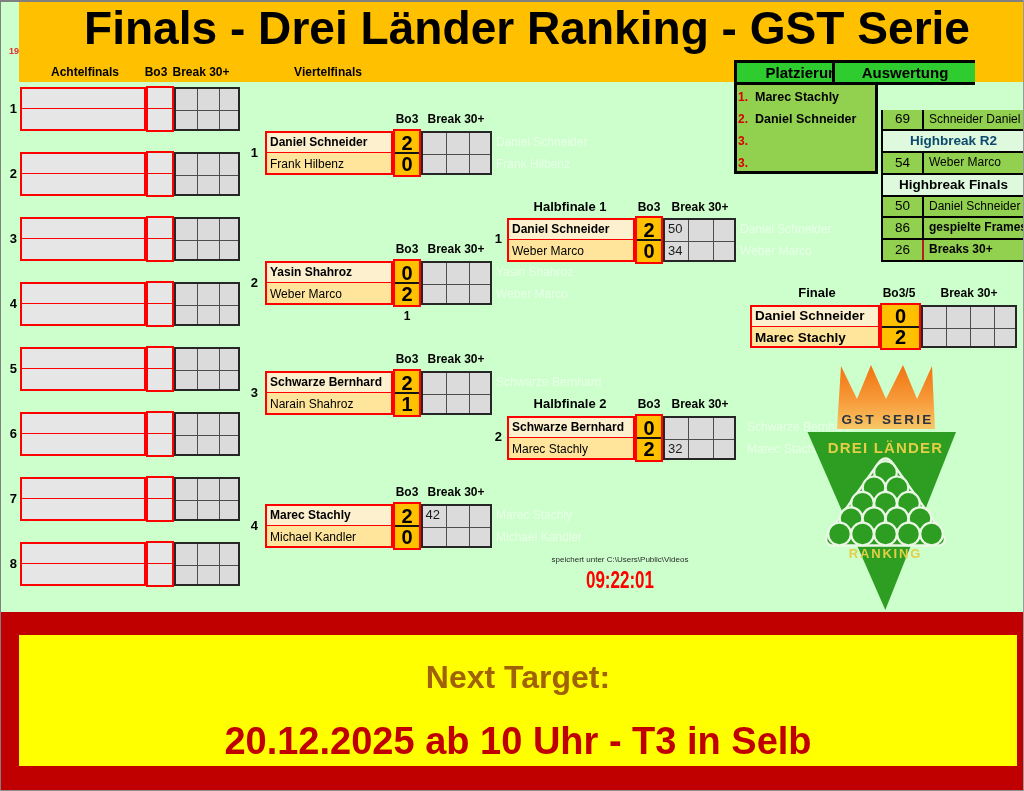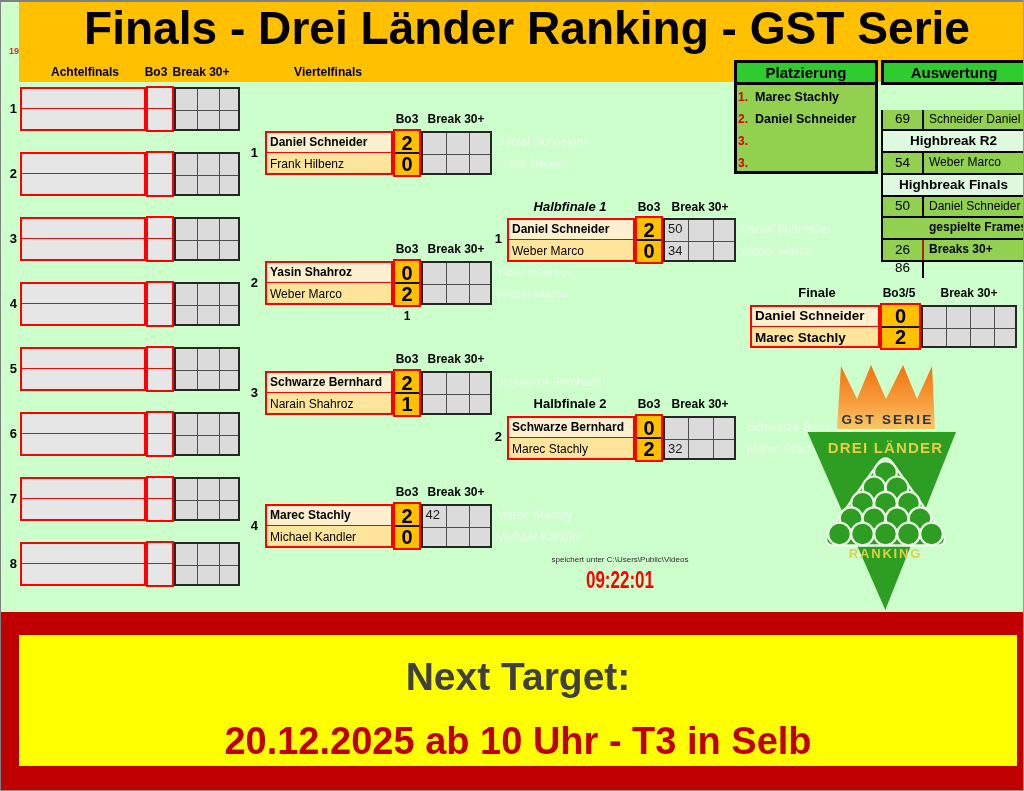--- a/index.html
+++ b/index.html
@@ -167,21 +167,21 @@
       <div style="position:absolute;left:23px;top:0;width:1px;height:40px;background:#4d4d4d;"></div>
       <div style="position:absolute;left:46px;top:0;width:1px;height:40px;background:#4d4d4d;"></div>
       <div style="position:absolute;left:0;top:21px;width:67px;height:1px;background:#4d4d4d;"></div>
     </div>
 <div class="abs" style="left:421.0px;top:504.0px;width:23.666666666666668px;height:22.0px;font-size:13px;color:#1a1a1a;text-align:center;line-height:22.0px;">42</div>
 <div class="num" style="left:243px;top:146px;width:15px;">1</div>
 <div class="num" style="left:243px;top:276px;width:15px;">2</div>
 <div class="num" style="left:243px;top:386px;width:15px;">3</div>
 <div class="num" style="left:243px;top:519px;width:15px;">4</div>
 <div class="lbl" style="left:395px;top:309px;width:24px;">1</div>
-<div class="lbl" style="left:530px;top:200px;width:80px;font-size:13px;font-style:italic;">Halbfinale 1</div>
+<div class="lbl" style="left:530px;top:200px;width:80px;font-size:13px;">Halbfinale 1</div>
 <div class="lbl" style="left:624px;top:200px;width:50px;">Bo3</div>
 <div class="lbl" style="left:660px;top:200px;width:80px;">Break 30+</div>
 <div class="abs" style="left:507px;top:218px;width:128px;height:44px;background:#FFE59B;border:2px solid #FF0000;"></div>
 <div class="abs" style="left:509px;top:220px;width:124px;height:19px;background:#FDF0CF;"></div>
 <div class="abs" style="left:509px;top:239px;width:124px;height:1px;background:#FF0000;"></div>
 <div class="abs" style="left:512px;top:218px;width:120px;height:22px;font-size:12px;font-weight:bold;line-height:23px;white-space:nowrap;overflow:hidden;">Daniel Schneider</div>
 <div class="abs" style="left:512px;top:240px;width:120px;height:22px;font-size:12px;line-height:22px;white-space:nowrap;overflow:hidden;">Weber Marco</div>
 <div class="abs" style="left:635px;top:216px;width:28px;height:48px;background:#FFC000;border:2px solid #FF0000;"></div>
 <div class="abs" style="left:637px;top:239px;width:24px;height:2px;background:#141414;"></div>
 <div class="abs" style="left:635px;top:218px;width:28px;height:22px;font-size:20px;font-weight:bold;text-align:center;line-height:24px;">2</div>
@@ -234,37 +234,37 @@
 <div class="abs" style="left:734px;top:60px;width:144px;height:25px;background:#2FCC2F;border:3px solid #000;font-weight:bold;font-size:15px;text-align:center;line-height:20px;color:#000;">Platzierung</div>
 <div class="abs" style="left:734px;top:85px;width:144px;height:89px;background:#92D050;border:3px solid #000;border-top:none;"></div>
 <div class="abs" style="left:738px;top:88px;width:14px;font-size:12px;font-weight:bold;color:#D80000;line-height:19px;">1.</div>
 <div class="abs" style="left:755px;top:88px;width:120px;font-size:12.5px;font-weight:bold;color:#000;line-height:19px;white-space:nowrap;">Marec Stachly</div>
 <div class="abs" style="left:738px;top:110px;width:14px;font-size:12px;font-weight:bold;color:#D80000;line-height:19px;">2.</div>
 <div class="abs" style="left:755px;top:110px;width:120px;font-size:12.5px;font-weight:bold;color:#000;line-height:19px;white-space:nowrap;">Daniel Schneider</div>
 <div class="abs" style="left:738px;top:132px;width:14px;font-size:12px;font-weight:bold;color:#D80000;line-height:19px;">3.</div>
 <div class="abs" style="left:755px;top:132px;width:120px;font-size:12.5px;font-weight:bold;color:#000;line-height:19px;white-space:nowrap;"></div>
 <div class="abs" style="left:738px;top:154px;width:14px;font-size:12px;font-weight:bold;color:#D80000;line-height:19px;">3.</div>
 <div class="abs" style="left:755px;top:154px;width:120px;font-size:12.5px;font-weight:bold;color:#000;line-height:19px;white-space:nowrap;"></div>
-<div class="abs" style="left:881px;top:60px;width:143px;height:25px;background:#2FCC2F;border:3px solid #000;border-right:none;font-weight:bold;font-size:15px;text-align:center;line-height:19px;color:#000;">Auswertung</div>
+<div class="abs" style="left:832px;top:60px;width:143px;height:25px;background:#2FCC2F;border:3px solid #000;border-right:none;font-weight:bold;font-size:15px;text-align:center;line-height:19px;color:#000;">Auswertung</div>
 <div class="abs" style="left:881px;top:110px;width:143px;height:21px;background:#92D050;border:2.5px solid #000;border-right:none;border-top:none;color:#000;">
       <div style="position:absolute;left:0;top:0;width:41px;height:18.5px;border-right:2px solid #000;text-align:center;line-height:18px;font-size:13.5px;">69</div>
       <div style="position:absolute;left:46px;top:0;width:97px;height:18.5px;line-height:18px;font-size:12px;white-space:nowrap;">Schneider Daniel</div>
     </div>
-<div class="abs" style="left:881px;top:131px;width:143px;height:22px;background:#DFF9DF;border:2.5px solid #000;border-right:none;border-top:none;font-weight:bold;font-size:13.5px;text-align:center;line-height:19px;color:#000000;">Highbreak R2</div>
+<div class="abs" style="left:881px;top:131px;width:143px;height:22px;background:#DFF9DF;border:2.5px solid #000;border-right:none;border-top:none;font-weight:bold;font-size:13.5px;text-align:center;line-height:19px;color:#0c4a6e;">Highbreak R2</div>
 <div class="abs" style="left:881px;top:153px;width:143px;height:22px;background:#92D050;border:2.5px solid #000;border-right:none;border-top:none;color:#000;">
       <div style="position:absolute;left:0;top:0;width:41px;height:19.5px;border-right:2px solid #000;text-align:center;line-height:19px;font-size:13.5px;">54</div>
       <div style="position:absolute;left:46px;top:0;width:97px;height:19.5px;line-height:19px;font-size:12px;white-space:nowrap;">Weber Marco</div>
     </div>
 <div class="abs" style="left:881px;top:175px;width:143px;height:22px;background:#DFF9DF;border:2.5px solid #000;border-right:none;border-top:none;font-weight:bold;font-size:13.5px;text-align:center;line-height:19px;color:#000;">Highbreak Finals</div>
 <div class="abs" style="left:881px;top:197px;width:143px;height:21px;background:#92D050;border:2.5px solid #000;border-right:none;border-top:none;color:#000;">
       <div style="position:absolute;left:0;top:0;width:41px;height:18.5px;border-right:2px solid #000;text-align:center;line-height:18px;font-size:13.5px;">50</div>
       <div style="position:absolute;left:46px;top:0;width:97px;height:18.5px;line-height:18px;font-size:12px;white-space:nowrap;">Daniel Schneider</div>
     </div>
 <div class="abs" style="left:881px;top:218px;width:143px;height:22px;background:#92D050;border:2.5px solid #000;border-right:none;border-top:none;color:#000;">
-      <div style="position:absolute;left:0;top:0;width:41px;height:19.5px;border-right:2px solid #000;text-align:center;line-height:19px;font-size:13.5px;margin-top:40px;">86</div>
+      <div style="position:absolute;left:0;top:0;width:41px;height:19.5px;border-right:2px solid #000;text-align:center;line-height:19px;font-size:13.5px;">86</div>
       <div style="position:absolute;left:46px;top:0;width:97px;height:19.5px;line-height:19px;font-size:12px;font-weight:bold;white-space:nowrap;">gespielte Frames</div>
     </div>
 <div class="abs" style="left:881px;top:240px;width:143px;height:22px;background:#92D050;border:2.5px solid #000;border-right:none;border-top:none;color:#000;">
       <div style="position:absolute;left:0;top:0;width:41px;height:19.5px;border-right:2px solid #b91c1c;text-align:center;line-height:19px;font-size:13.5px;">26</div>
       <div style="position:absolute;left:46px;top:0;width:97px;height:19.5px;line-height:19px;font-size:12px;font-weight:bold;white-space:nowrap;">Breaks 30+</div>
     </div>
 <div class="ghost" style="left:496px;top:131px;">Daniel Schneider</div>
 <div class="ghost" style="left:496px;top:153px;">Frank Hilbenz</div>
 <div class="ghost" style="left:496px;top:261px;">Yasin Shahroz</div>
 <div class="ghost" style="left:496px;top:283px;">Weber Marco</div>
@@ -305,14 +305,14 @@
 <circle cx="839.5" cy="534.0" r="11.3"></circle>
 <circle cx="862.5" cy="534.0" r="11.3"></circle>
 <circle cx="885.5" cy="534.0" r="11.3"></circle>
 <circle cx="908.5" cy="534.0" r="11.3"></circle>
 <circle cx="931.5" cy="534.0" r="11.3"></circle>
 </g>
 <text x="885.5" y="558" font-size="13" font-weight="bold" letter-spacing="1.8" text-anchor="middle" fill="#E3CE45" font-family="Liberation Sans, sans-serif">RANKING</text>
 </svg>
 <div class="abs" style="left:0px;top:612px;width:1024px;height:179px;background:#C00000;border-bottom:1px solid #909090;"></div>
 <div class="abs" style="left:19px;top:635px;width:998px;height:131px;background:#FFFF00;"></div>
-<div class="abs" style="left:19px;top:656px;width:998px;height:42px;font-size:39px;font-weight:bold;color:#404040;text-align:center;line-height:42px;">Next Target:</div>
+<div class="abs" style="left:19px;top:656px;width:998px;height:42px;font-size:32px;font-weight:bold;color:#a16207;text-align:center;line-height:42px;">Next Target:</div>
 <div class="abs" style="left:19px;top:720px;width:998px;height:42px;font-size:38px;font-weight:bold;color:#C00000;text-align:center;line-height:42px;">20.12.2025 ab 10 Uhr - T3 in Selb</div>
 </div>
 </body></html>

